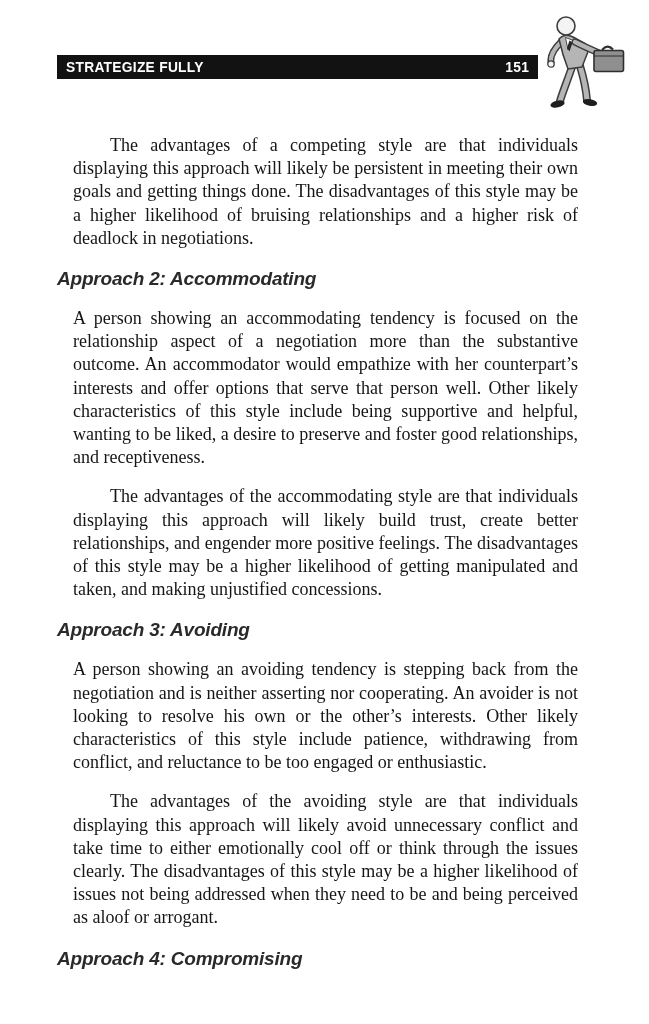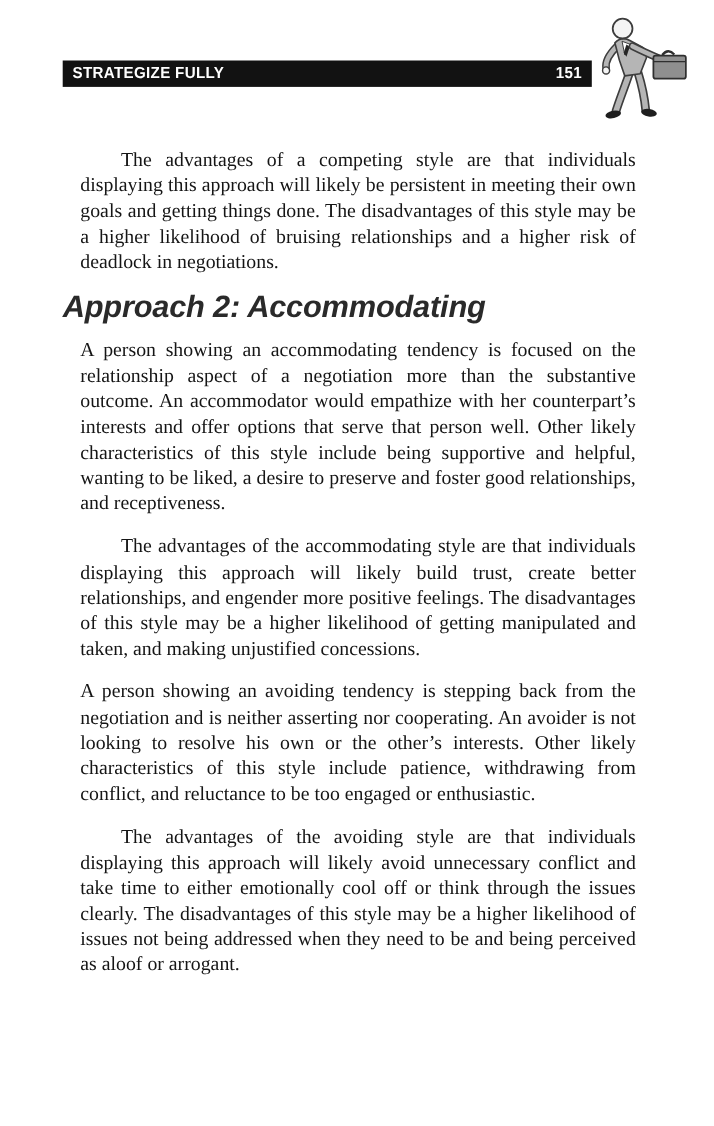--- a/index.html
+++ b/index.html
@@ -48,21 +48,21 @@
     font-size: 18px;
     line-height: 23.2px;
     text-align: justify;
   }
   .content p { margin: 16px; }
   .content p.indent { text-indent: 37px; }
   .content h2 {
     font-family: "Liberation Sans", sans-serif;
     font-style: italic;
     font-weight: 600;
-    font-size: 28px;
+    font-size: 19px;
     line-height: 25px;
     letter-spacing: -0.2px;
     color: #2a2a2a;
     text-align: left;
     margin: 15px 0 8px 0;
   }
 </style>
 </head>
 <body>
 
@@ -102,18 +102,20 @@
     <line x1="48" y1="43" x2="77.5" y2="43" stroke="#2f2f2f" stroke-width="1"></line>
   </svg>
 
   <div class="content">
     <p class="indent">The advantages of a competing style are that individuals displaying this approach will likely be persistent in meeting their own goals and getting things done. The disadvantages of this style may be a higher likelihood of bruising relationships and a higher risk of deadlock in negotiations.</p>
 
     <h2>Approach 2: Accommodating</h2>
     <p>A person showing an accommodating tendency is focused on the relationship aspect of a negotiation more than the substantive outcome. An accommodator would empathize with her counterpart’s interests and offer options that serve that person well. Other likely characteristics of this style include being supportive and helpful, wanting to be liked, a desire to preserve and foster good relationships, and receptiveness.</p>
     <p class="indent">The advantages of the accommodating style are that individuals displaying this approach will likely build trust, create better relationships, and engender more positive feelings. The disadvantages of this style may be a higher likelihood of getting manipulated and taken, and making unjustified concessions.</p>
 
+    <h2>Approach 3: Avoiding</h2>
     <p>A person showing an avoiding tendency is stepping back from the negotiation and is neither asserting nor cooperating. An avoider is not looking to resolve his own or the other’s interests. Other likely characteristics of this style include patience, withdrawing from conflict, and reluctance to be too engaged or enthusiastic.</p>
     <p class="indent">The advantages of the avoiding style are that individuals displaying this approach will likely avoid unnecessary conflict and take time to either emotionally cool off or think through the issues clearly. The disadvantages of this style may be a higher likelihood of issues not being addressed when they need to be and being perceived as aloof or arrogant.</p>
 
+    <h2>Approach 4: Compromising</h2>
   </div>
 
 </div>
 
 </body></html>

